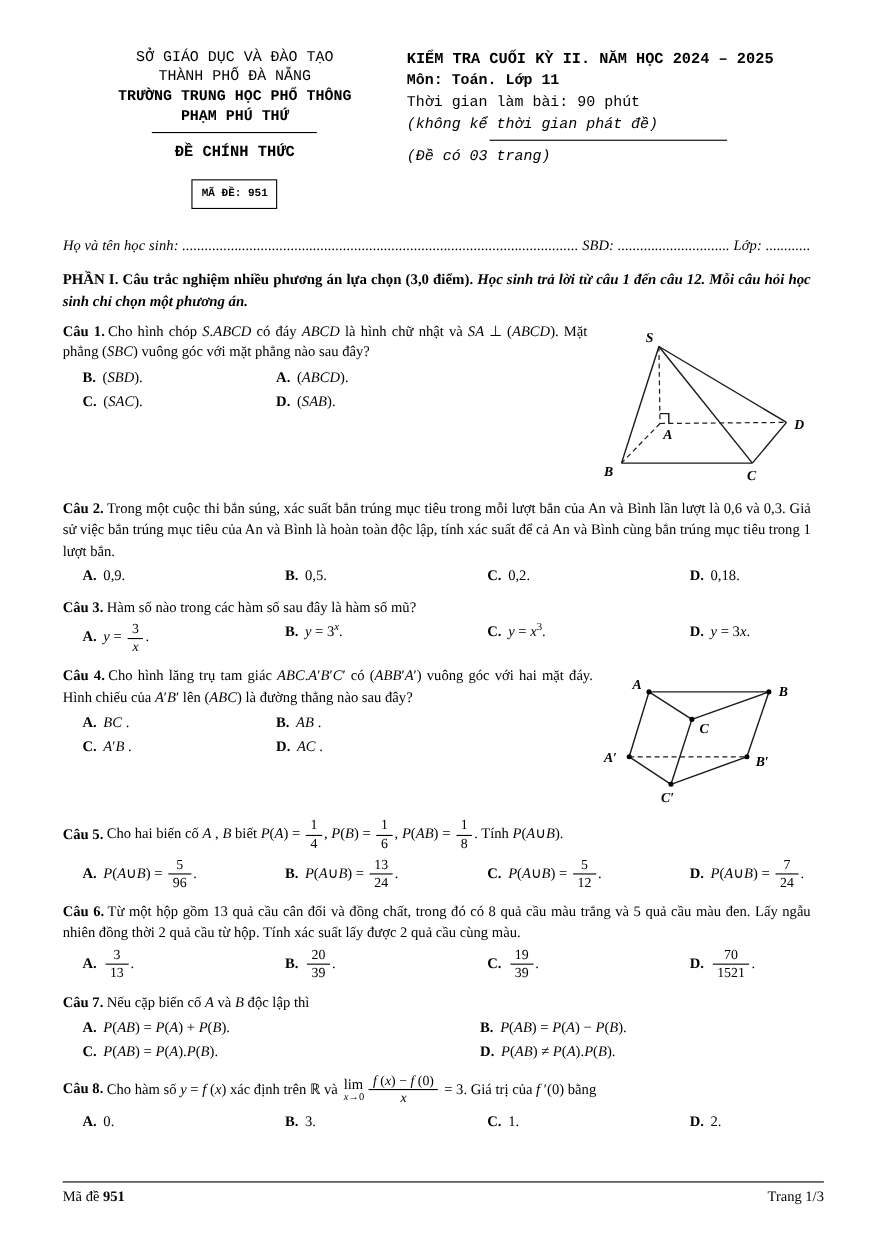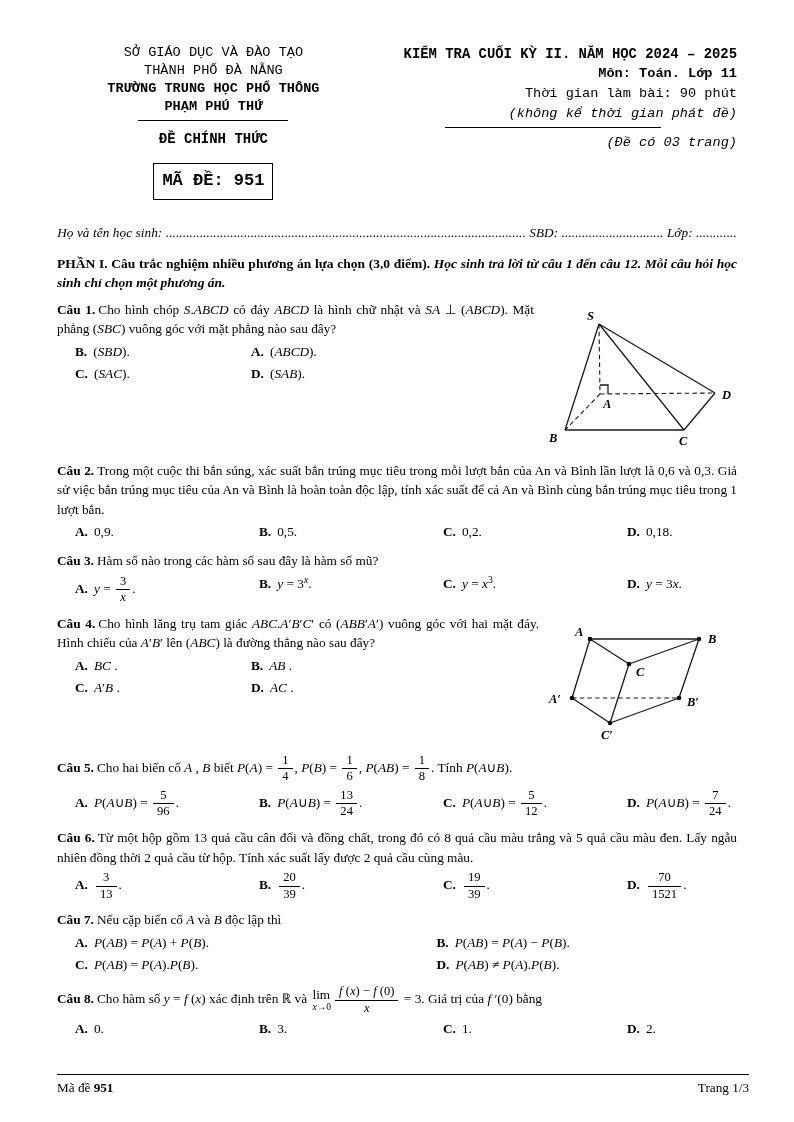--- a/index.html
+++ b/index.html
@@ -3,27 +3,27 @@
 <meta charset="utf-8">
 <style>
   html,body{margin:0;padding:0;background:#9a9a9a;}
   .page{width:794px;height:1122px;background:#fff;position:relative;margin:0 auto;
         font-family:"Liberation Serif",serif;color:#000;font-size:13.3px;overflow:hidden;}
   .content{padding:44px 57px 0 57px;}
 
   
   .hdr{display:flex;width:100%;font-family:Liberation Mono, monospace;}
   .hdr-left{width:46%;text-align:center;line-height:1.32;}
-  .hdr-right{width:54%;text-align:right;line-height:1.45;}
+  .hdr-right{width:54%;text-align:left;line-height:1.45;}
   .hl-1,.hl-2{font-size:13.6px;}
   .hl-3,.hl-4{font-weight:bold;font-size:13.6px;}
   .rule-left{width:150px;border:0;border-top:1.4px solid #000;margin:4px auto 9px auto;}
   .hl-official{font-weight:bold;font-size:14px;margin-top:4px;}
   .code-box{display:inline-block;border:1.5px solid #000;padding:6px 8px;font-weight:bold;
-            font-size:17px;margin-top:15px;}
+            font-size:10px;margin-top:15px;}
   .hr-1{font-weight:bold;font-size:13.9px;}
   .hr-2{font-weight:bold;font-size:13.6px;}
   .hr-3{font-size:13.6px;}
   .hr-4{font-style:italic;font-size:13.6px;}
   .rule-right{width:216px;border:0;border-top:1.3px solid #000;margin:4px auto 5px auto;}
   .hr-5{font-style:italic;font-size:13.6px;}
 
   
   .student-line{margin-top:25px;font-style:italic;font-size:13.2px;white-space:nowrap;
                 overflow:hidden;letter-spacing:0.1px;text-align:center;}

